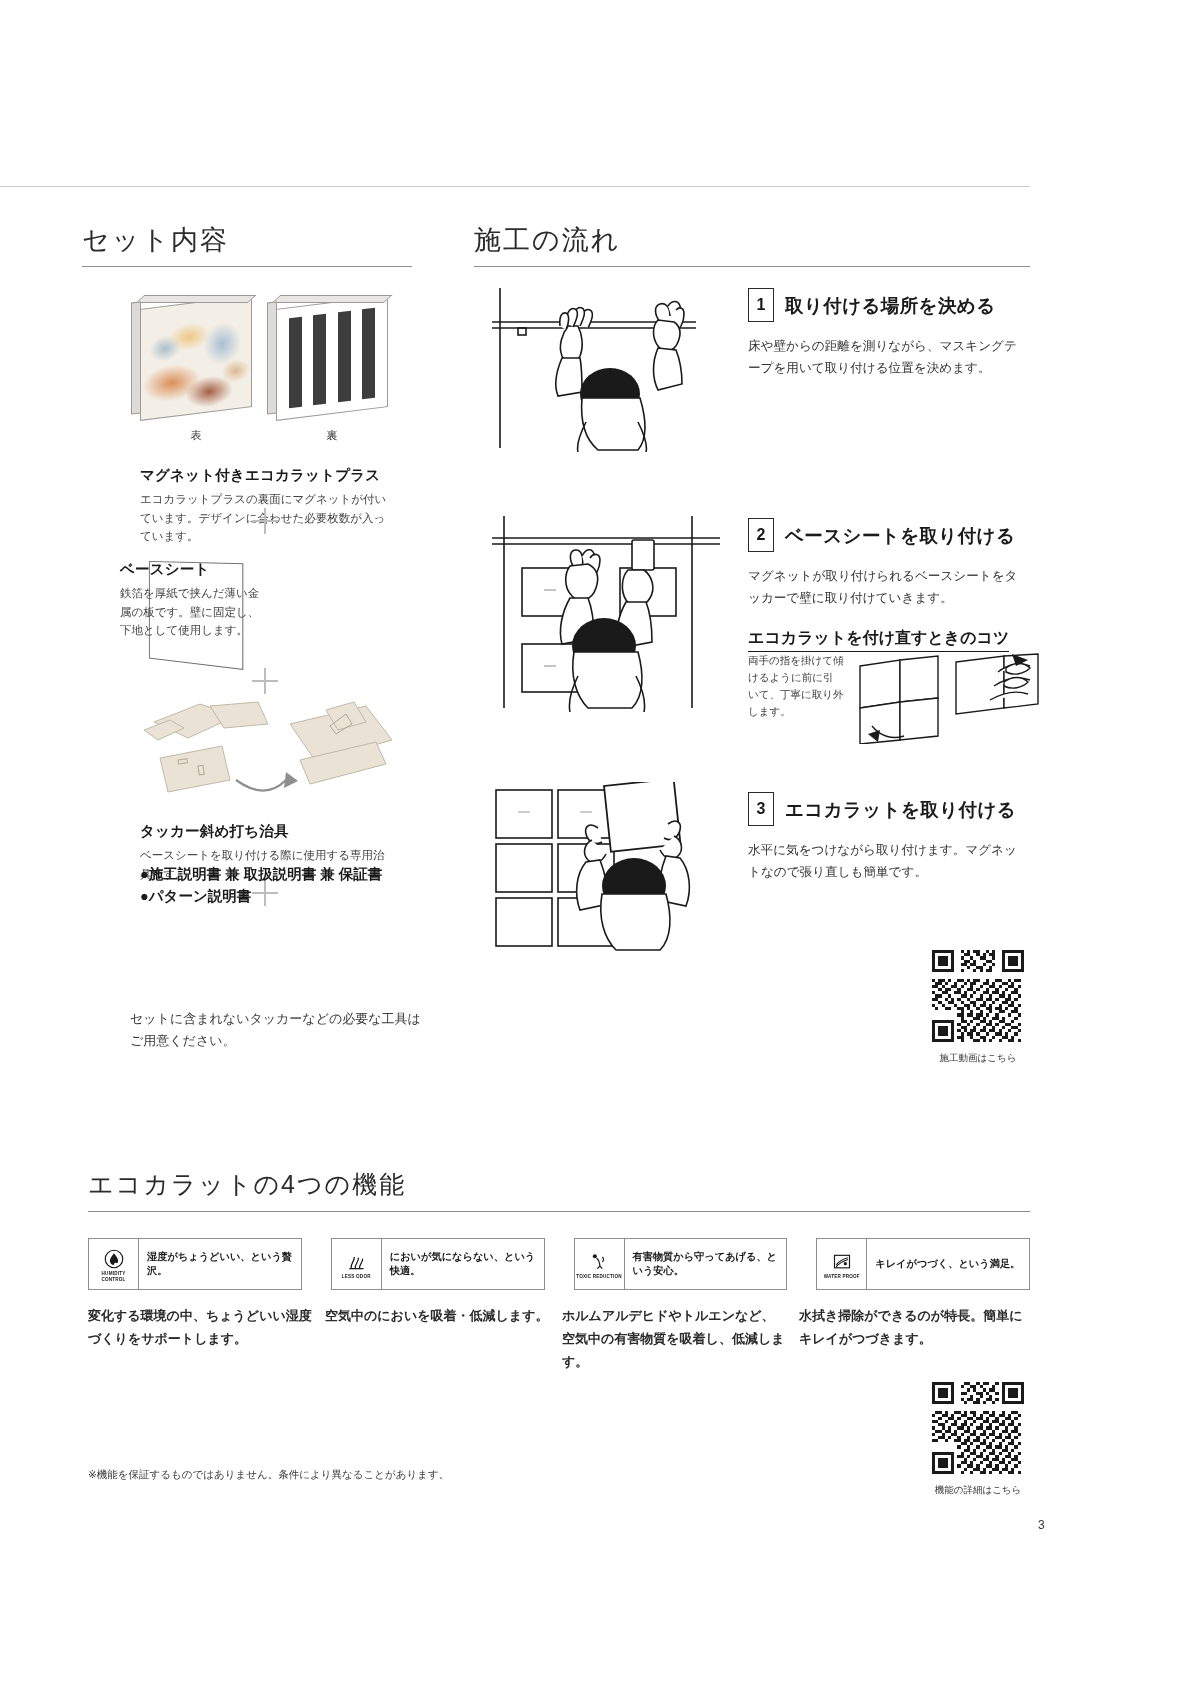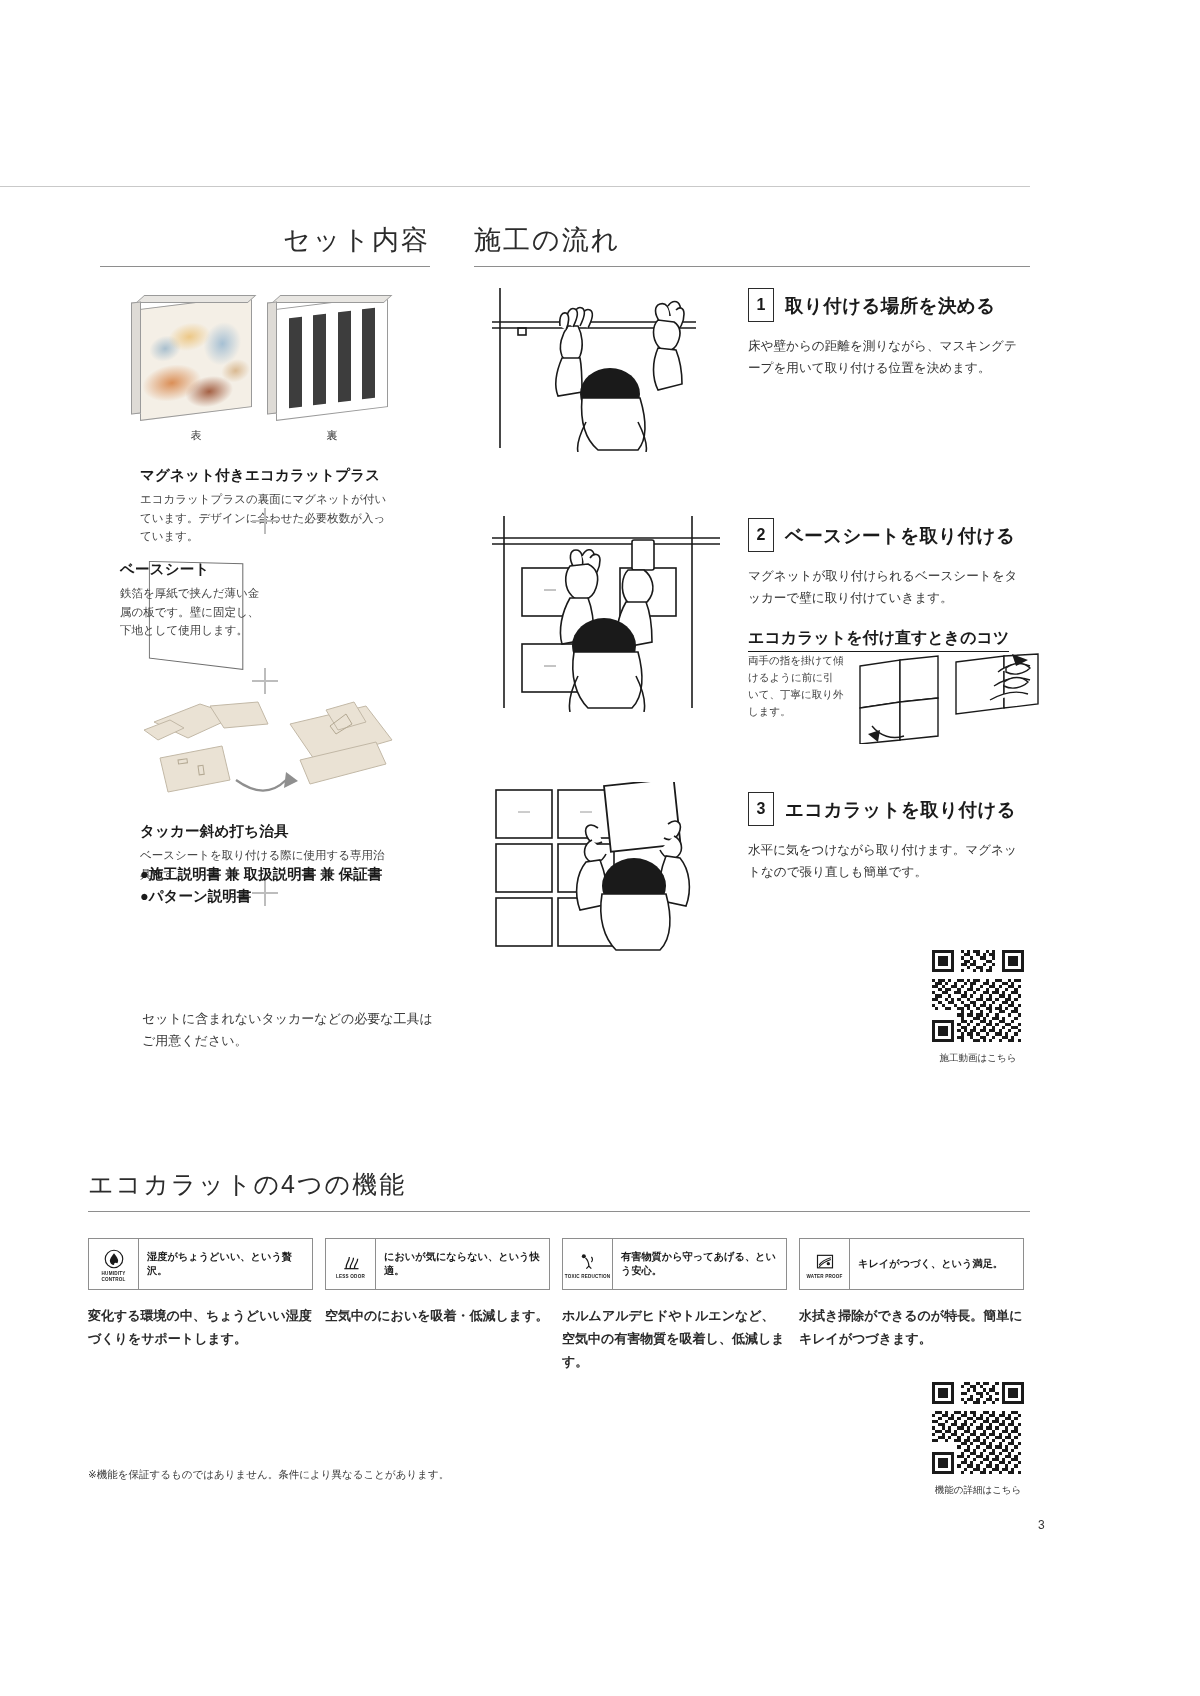--- a/index.html
+++ b/index.html
@@ -21,21 +21,21 @@
 
   
   .sec-head { position: absolute; }
   .sec-head .title {
     font-size: 27px; font-weight: 400; letter-spacing: 2px; color: #2b2b2b;
     white-space: nowrap;
   }
   .sec-head .rule { margin-top: 8px; height: 1px; background: #8e8e8e; }
 
   
-  #set-contents { left: 100px; top: 222px; text-align: right; }
+  #set-contents { left: 82px; top: 222px; }
   #set-contents .rule { width: 330px; }
 
   .tile-row { position: absolute; left: 128px; top: 288px; width: 260px; }
   .tile { position: relative; display: inline-block; }
   .tile-caption {
     text-align: center; font-size: 11px; color: #333; margin-top: 6px;
   }
 
   
   .tile-face {
@@ -105,21 +105,21 @@
   #jig-text { position: absolute; left: 140px; top: 822px; width: 250px; }
 
   #plus-3 { top: 880px; }
 
   #docs-list { position: absolute; left: 140px; top: 864px; width: 300px; }
   .doc-line {
     font-size: 14.5px; font-weight: 700; color: #1a1a1a; line-height: 1.5;
   }
 
   #left-note {
-    position: absolute; left: 142px; top: 1008px; width: 300px;
+    position: absolute; left: 130px; top: 1008px; width: 300px;
     font-size: 13px; line-height: 1.72; color: #3a3a3a;
   }
 
   
   #flow { left: 474px; top: 222px; }
   #flow .rule { width: 556px; }
 
   .step { position: absolute; }
   .step-art {
     position: absolute; border: 0; background: #fff;
@@ -160,21 +160,21 @@
   #qr-video { left: 932px; top: 950px; }
   #qr-feature { left: 932px; top: 1382px; }
 
   
   #four-func { left: 88px; top: 1168px; }
   #four-func .title { font-size: 25px; }
   #four-func .rule { width: 942px; margin-top: 10px; }
 
   .func-grid {
     position: absolute; left: 88px; top: 1238px; width: 942px;
-    display: flex; gap: 12px;
+    display: flex; gap: 29px;
   }
   .func-card {
     width: 225px; height: 52px; border: 1px solid #8e8e8e;
     display: flex; align-items: stretch; background: #fff;
   }
   .func-icon {
     width: 50px; border-right: 1px solid #8e8e8e;
     display: flex; flex-direction: column; align-items: center; justify-content: center;
     padding-top: 2px;
   }

